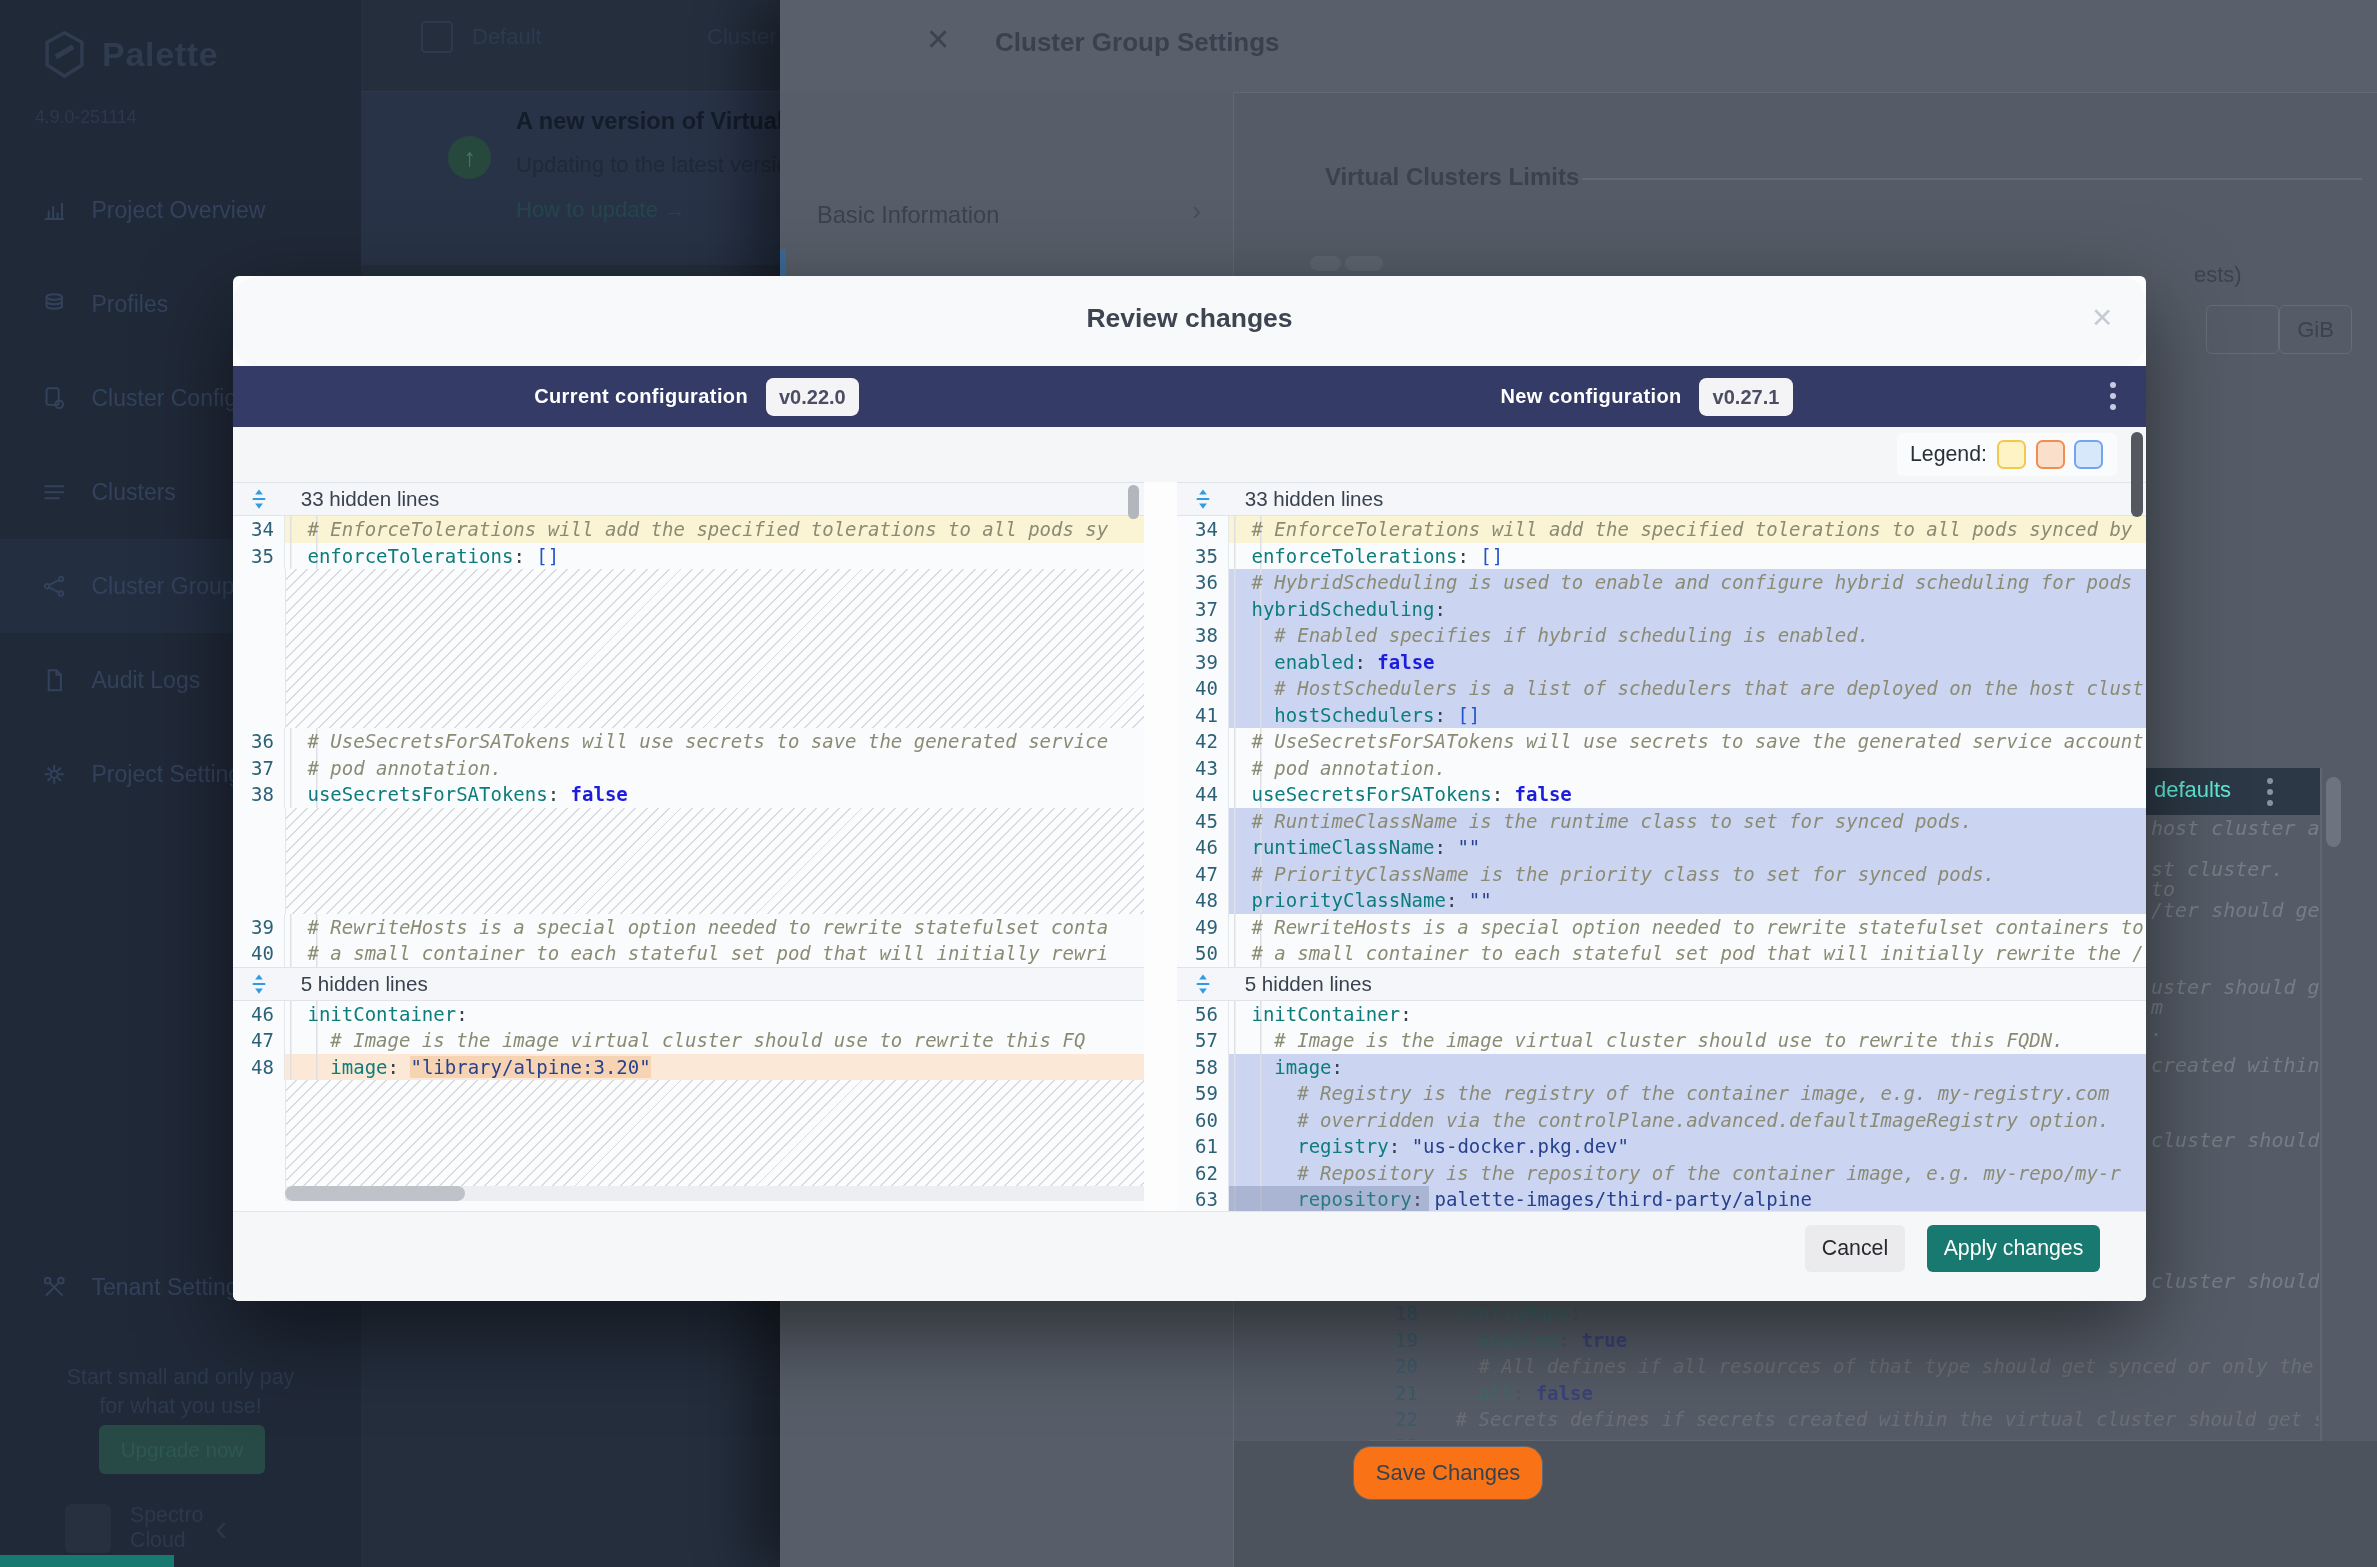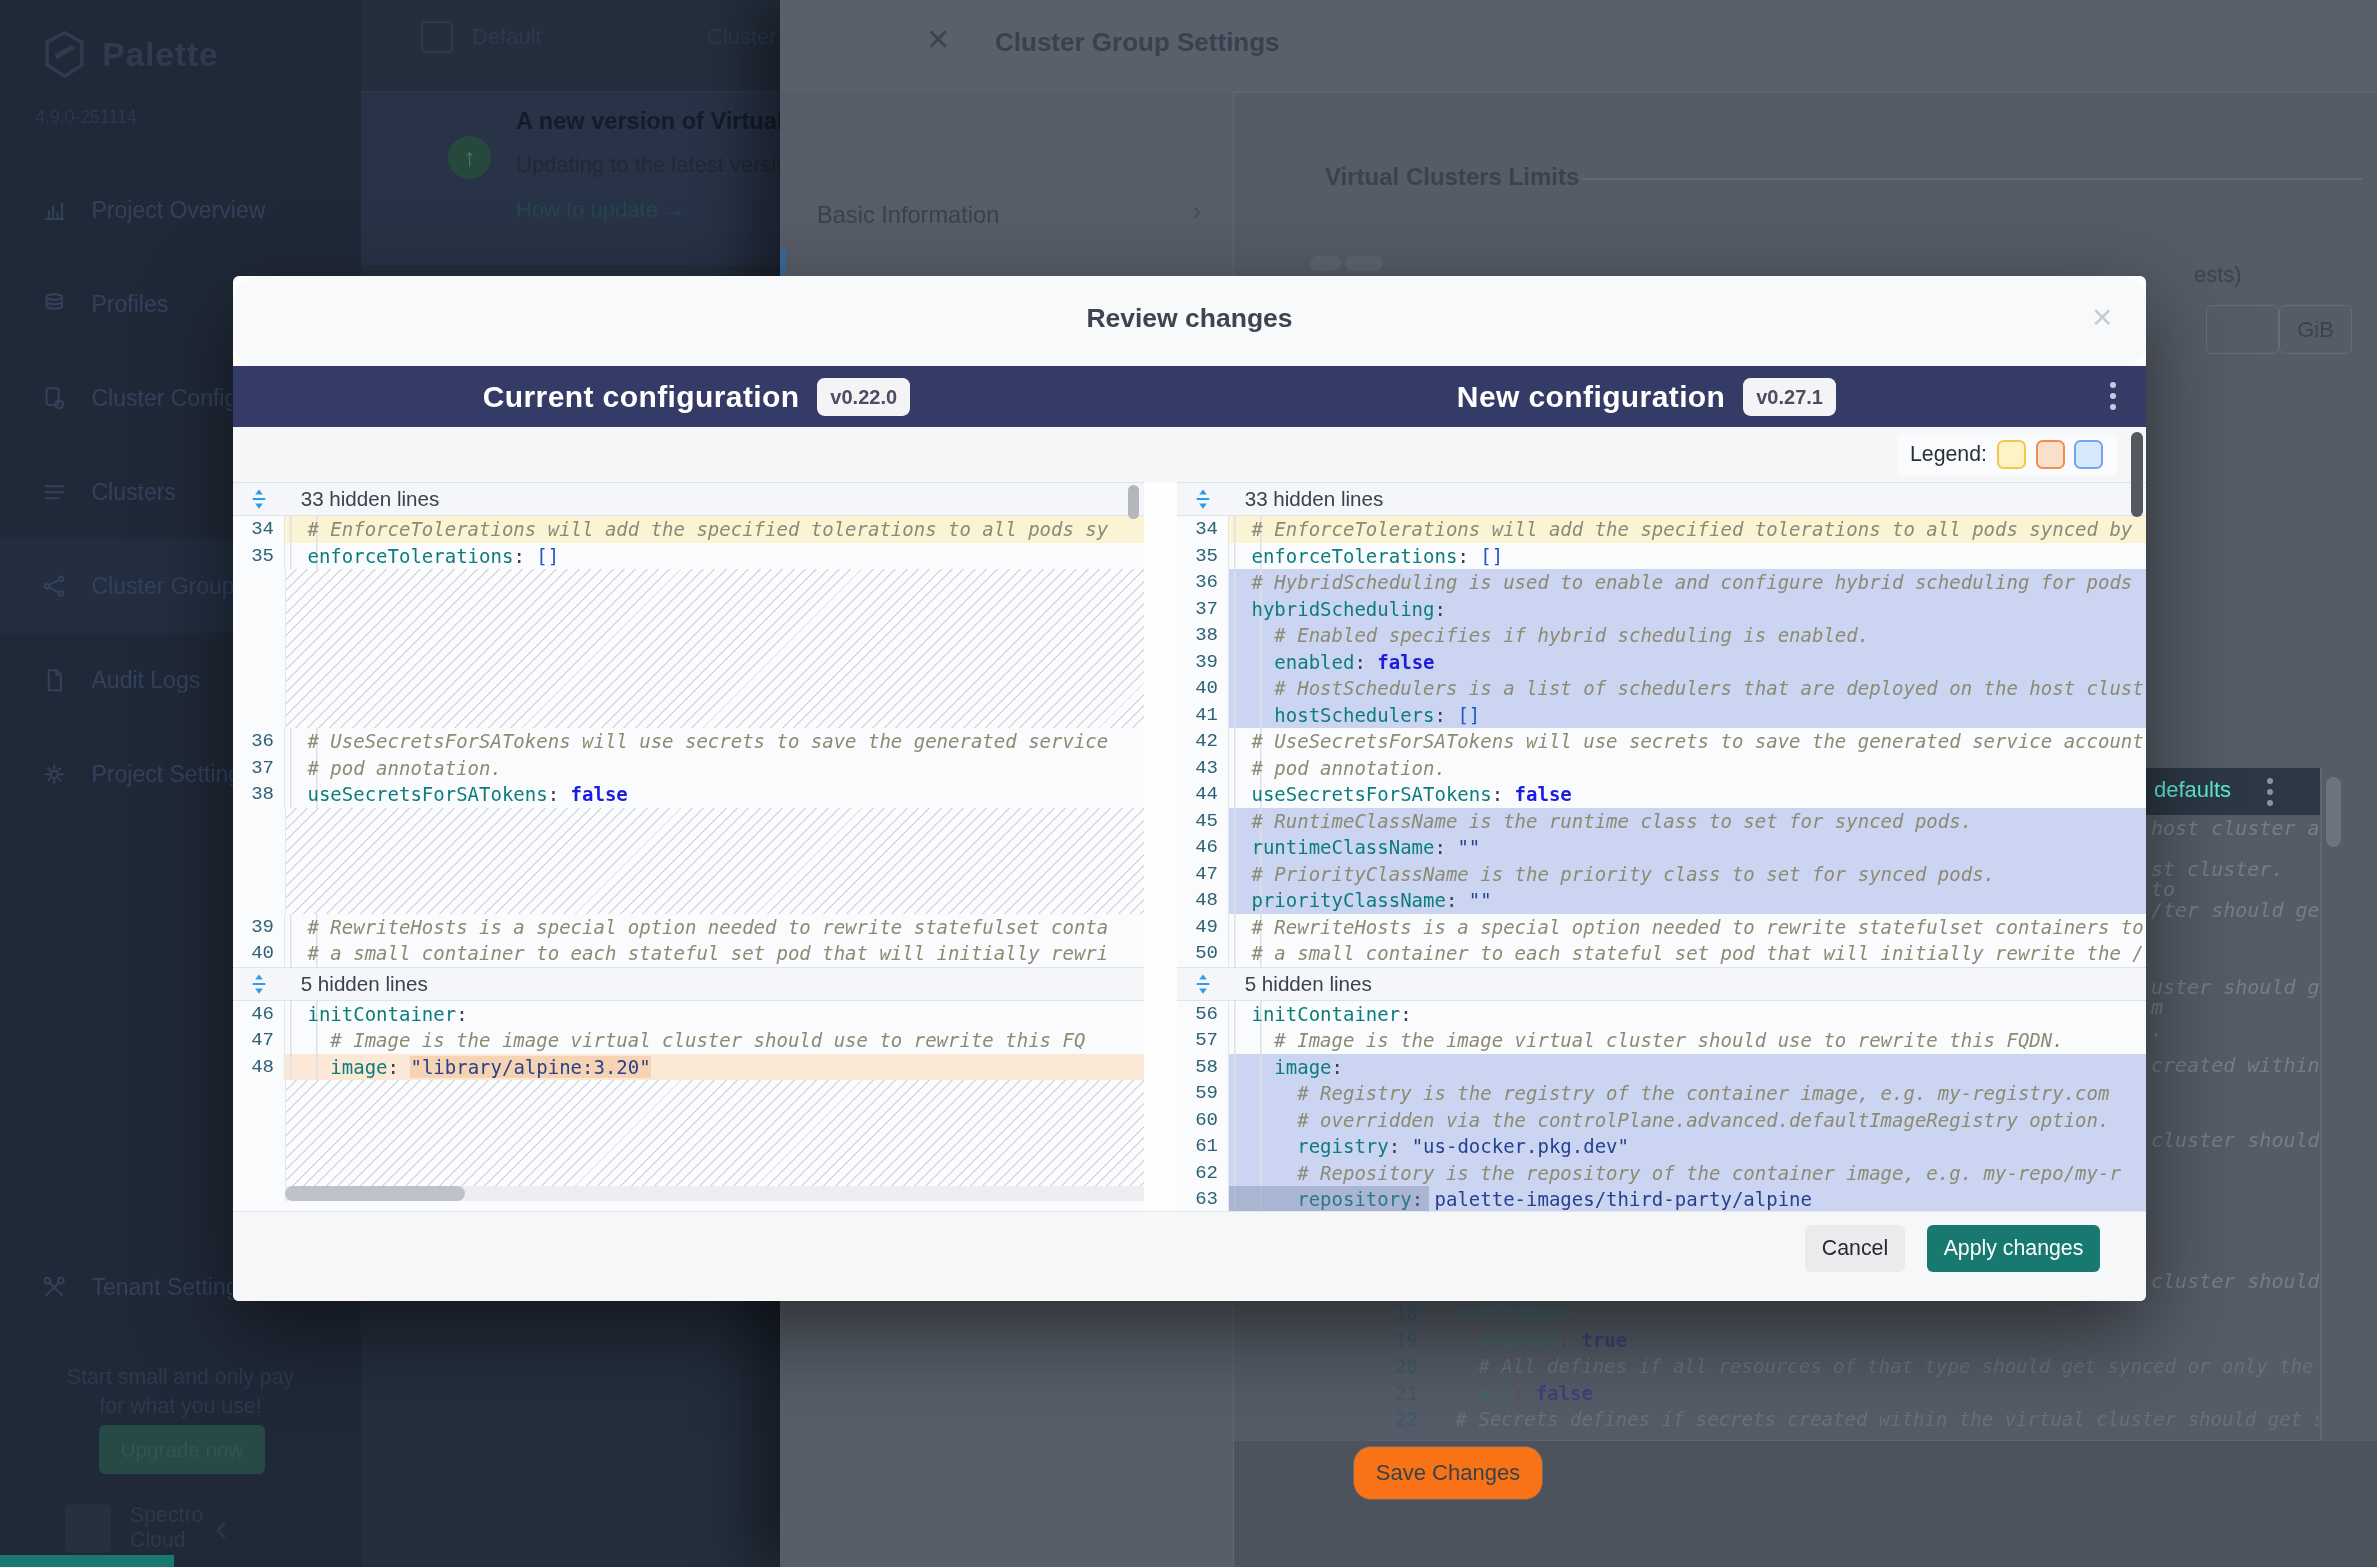--- a/index.html
+++ b/index.html
@@ -68,39 +68,39 @@
   .save-btn{position:absolute;left:573px;top:1446px;width:188px;height:52px;background:#f97316;border:0.7px solid #626972;
             border-radius:18px;color:#38424c;font-size:22px;text-align:center;line-height:52px;}
   
   .modal{position:absolute;left:233px;top:276px;width:1913px;height:1025px;background:#fdfdfe;border-radius:5.9px;
          overflow:hidden;box-shadow:0 29.4px 88px rgba(0,0,0,.5);z-index:10;}
   .m-header{position:absolute;left:0;top:0;width:1913px;height:90px;background:#f8f9fb;border-radius:26px;}
   .m-title{position:absolute;left:0;top:26.5px;width:1913px;text-align:center;font-size:26.5px;font-weight:600;color:#3e4551;}
   .m-close{position:absolute;left:1859px;top:20.6px;font-size:35px;color:#c6cad1;}
   .cfg-bar{position:absolute;left:0;top:90px;width:1913px;height:61px;background:#343b66;}
   .cfg-group{position:absolute;top:0;height:61px;display:flex;align-items:center;justify-content:center;gap:17.7px;}
-  .cfg-label{color:#ffffff;font-size:30px;font-weight:bold;letter-spacing:0.4px;}
+  .cfg-label{color:#ffffff;font-size:20px;font-weight:bold;letter-spacing:0.4px;}
   .cfg-badge{background:#f4f4f6;border-radius:7.4px;padding:0 13.2px;height:38px;line-height:38px;
              font-size:20px;font-weight:bold;color:#4b4e63;}
   .cfg-kebab{position:absolute;left:1877px;top:16px;}
   .cfg-kebab i{background:#c7cbe2;}
   .legend-row{position:absolute;left:0;top:151px;width:1913px;height:55px;background:#f5f6f8;}
   .legend-chip{position:absolute;right:29.4px;top:5.9px;height:43px;display:flex;align-items:center;gap:10.3px;
                background:#fafbfd;border-radius:5.9px;padding:0 13.2px;}
   .legend-label{font-size:21.3px;color:#2b2f38;}
   .swatch{width:25px;height:25px;border-radius:6.6px;border:2.2px solid;}
   .pane{position:absolute;top:206px;height:729px;background:#fafbfd;overflow:hidden;}
   .pane-left{left:0;width:911px;}
   .pane-right{left:944px;width:969px;}
   .hbar{height:34px;display:flex;align-items:center;background:#f4f6f9;
         border-top:0.7px solid #e0e3e8;border-bottom:0.7px solid #e0e3e8;box-sizing:border-box;}
   .hbar svg{margin-left:14.7px;flex:none;}
   .hbar-t{margin-left:31px;font-size:20.6px;color:#39424e;}
   .row{display:flex;height:26.5px;font-family:"DejaVu Sans Mono",monospace;font-size:19px;line-height:26.5px;}
-  .num{width:41px;flex:none;text-align:right;padding-right:9.6px;color:#2d6177;border-right:0.7px solid #e3e6ea;font-family:Liberation Mono, monospace;}
+  .num{width:41px;flex:none;text-align:right;padding-right:9.6px;color:#2d6177;border-right:0.7px solid #e3e6ea;}
   .code{flex:1;overflow:hidden;white-space:pre;
         background-image:linear-gradient(#dde0e5,#dde0e5),linear-gradient(#dde0e5,#dde0e5);
         background-size:1.5px 100%,1.5px 100%;background-position:5.9px 0,31px 0;background-repeat:no-repeat;}
   .hl-y .code{background-color:#faf4d4;}
   .hl-b .code{background-color:#cbd5f1;}
   .hl-o .code{background-color:#fbe8d7;}
   .c{color:#8b8b74;font-style:italic}.k{color:#0d7c7c}.p{color:#3a3f49}
   .b{color:#1d1ddd;font-weight:bold}.a{color:#2255cc}.s{color:#27418f}
   .shl{color:#27418f;background:#f6d3b2;}
   .hatch{margin-left:52px;border-left:0.7px solid #e3e6ea;

